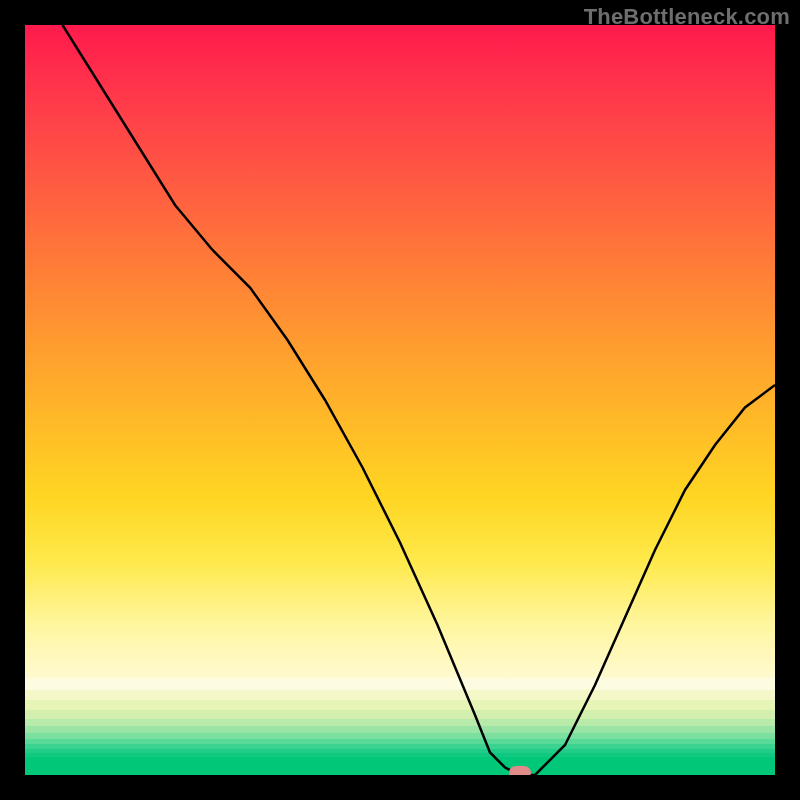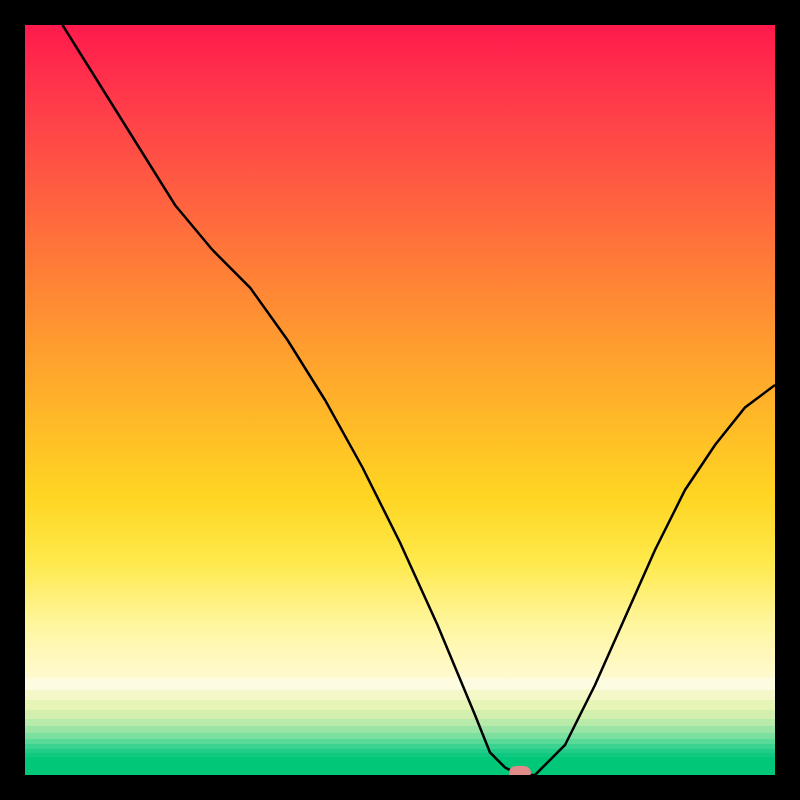--- a/index.html
+++ b/index.html
@@ -70,20 +70,21 @@
     width: 22px;
     height: 13px;
     border-radius: 7px;
     z-index: 6;
   }
 </style>
 </head>
 <body>
 
 <div class="outer">
+  <div class="watermark">TheBottleneck.com</div>
 
   <div class="plot-area">
     <div class="gradient-stack">
       <div class="grad-main"></div>
       <div id="bands-host">
           <div class="grad-band" style="top: 87%; height: 1.6%; background: rgb(253, 252, 224);"></div>
           <div class="grad-band" style="top: 88.6%; height: 1.4%; background: rgb(244, 248, 200);"></div>
           <div class="grad-band" style="top: 90%; height: 1.3%; background: rgb(230, 244, 182);"></div>
           <div class="grad-band" style="top: 91.3%; height: 1.2%; background: rgb(210, 239, 174);"></div>
           <div class="grad-band" style="top: 92.5%; height: 1%; background: rgb(184, 234, 170);"></div>

